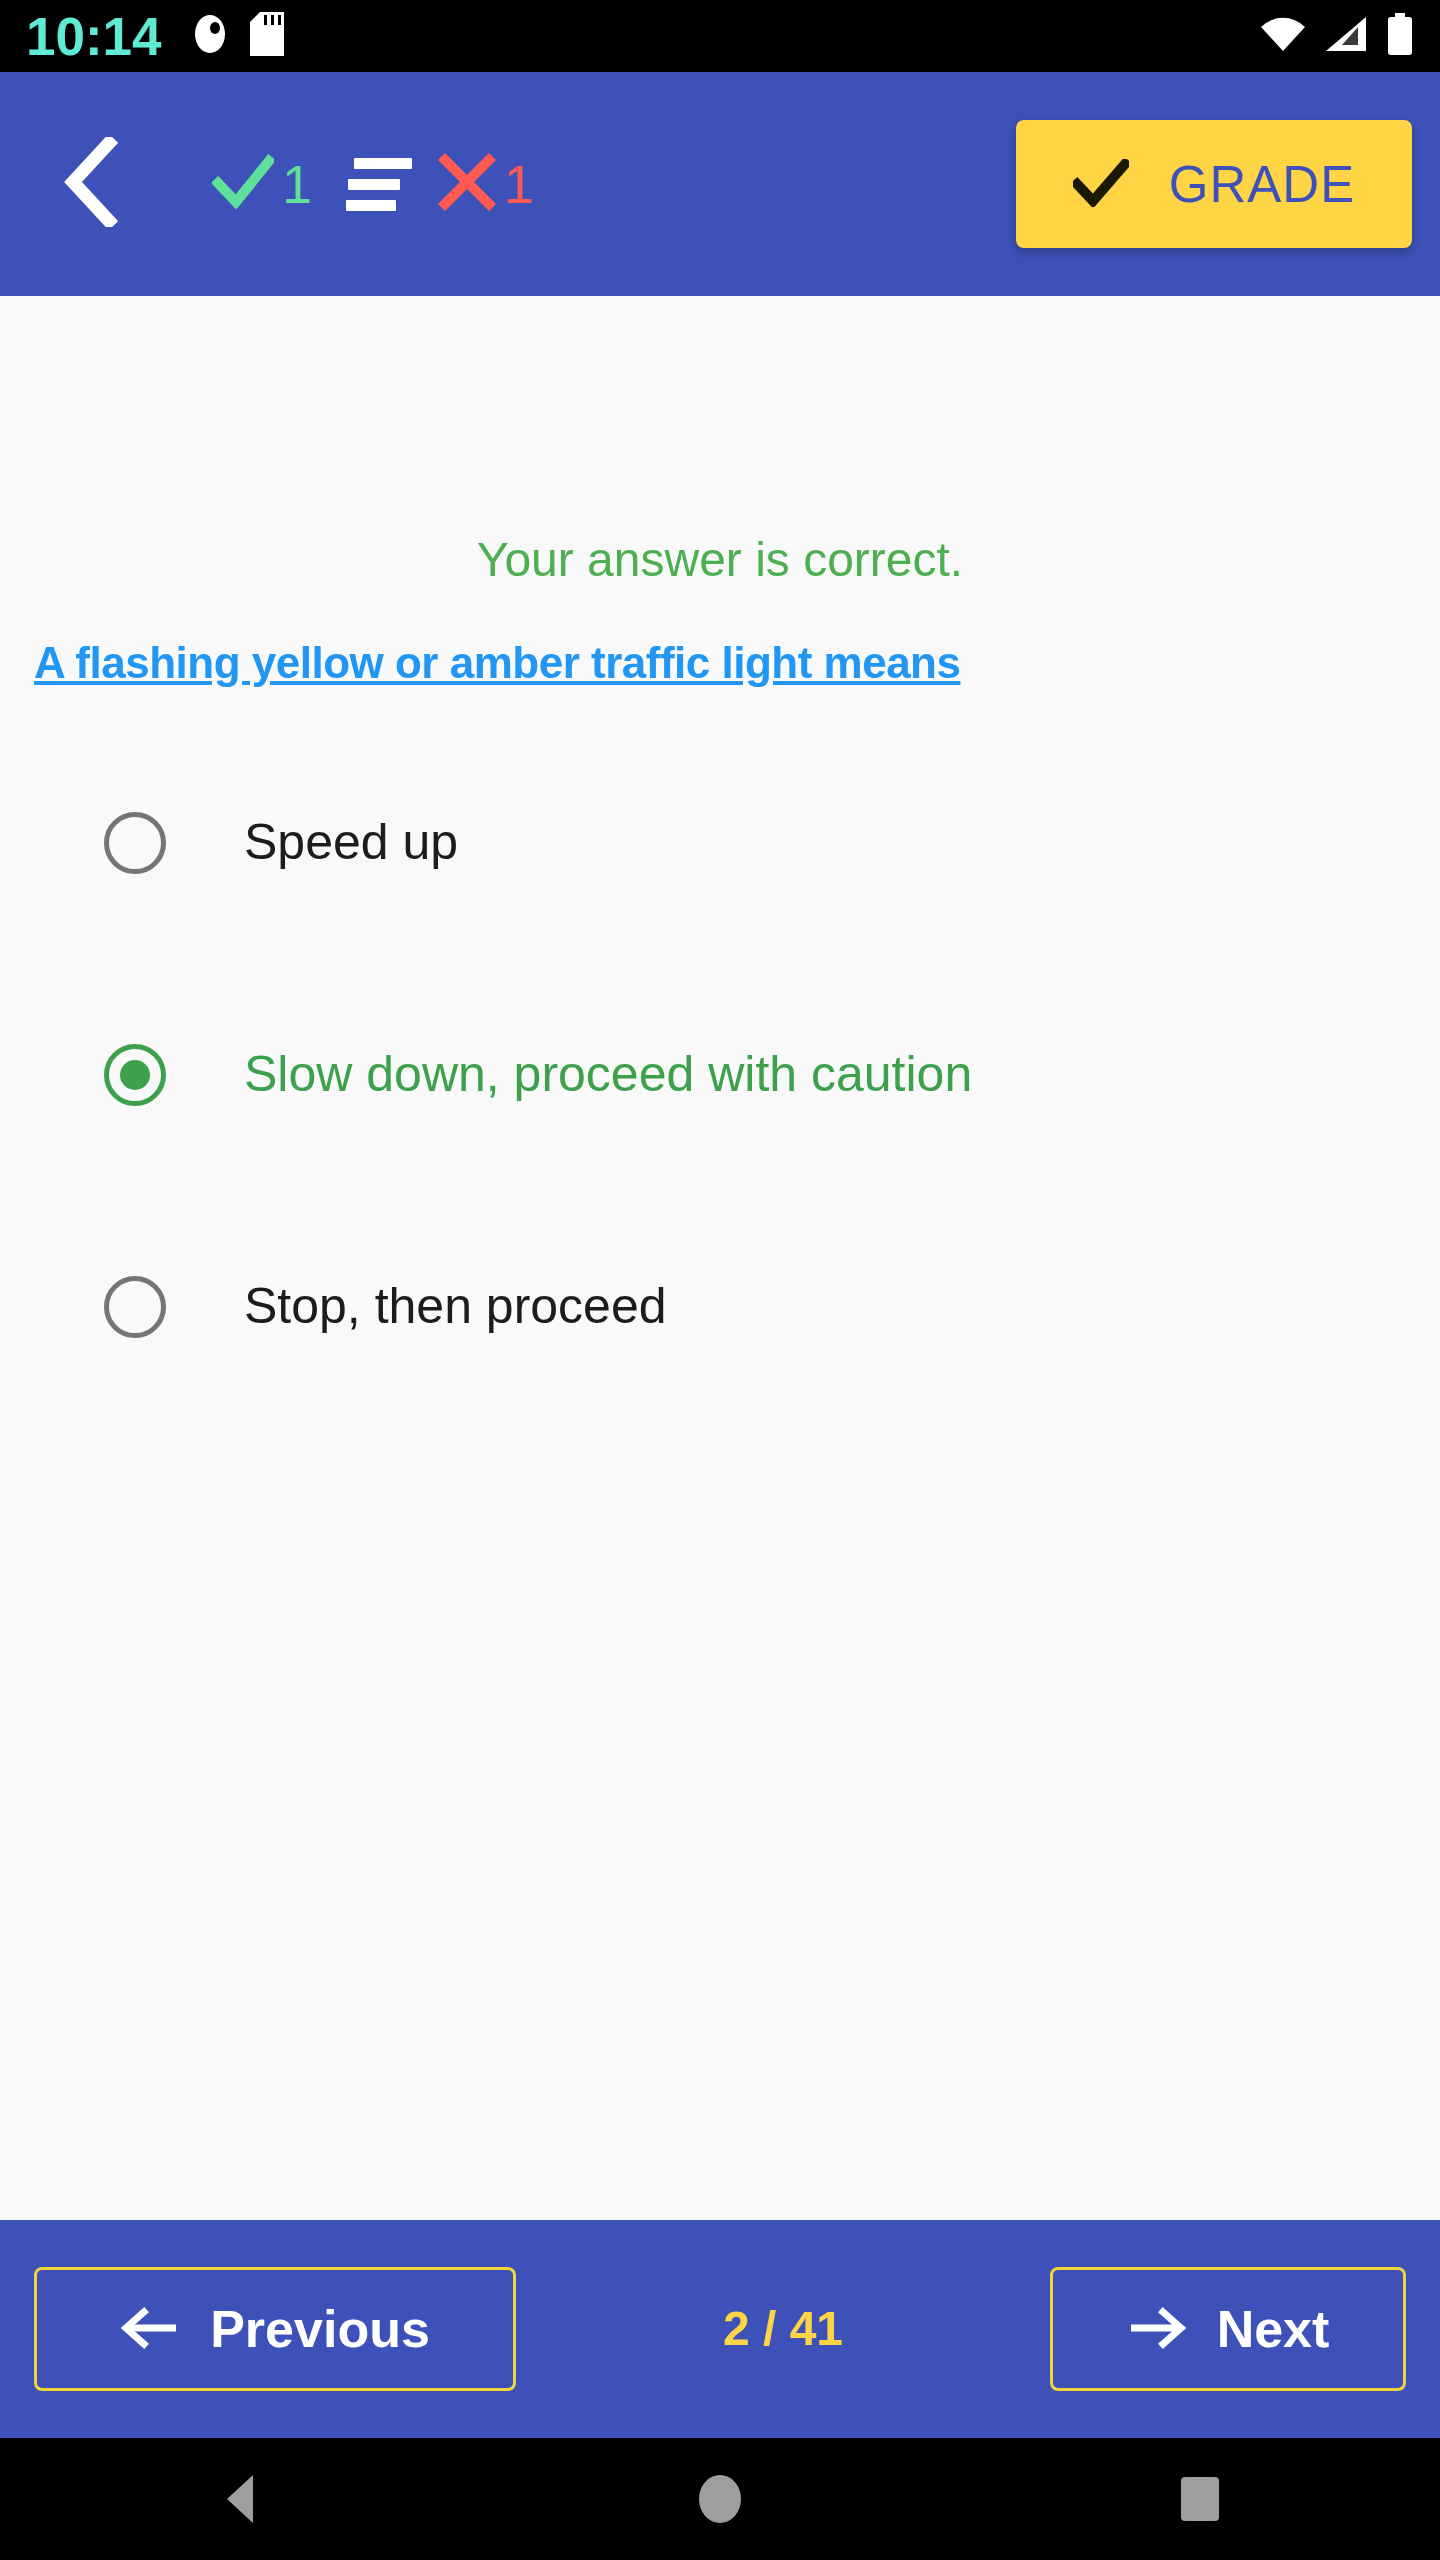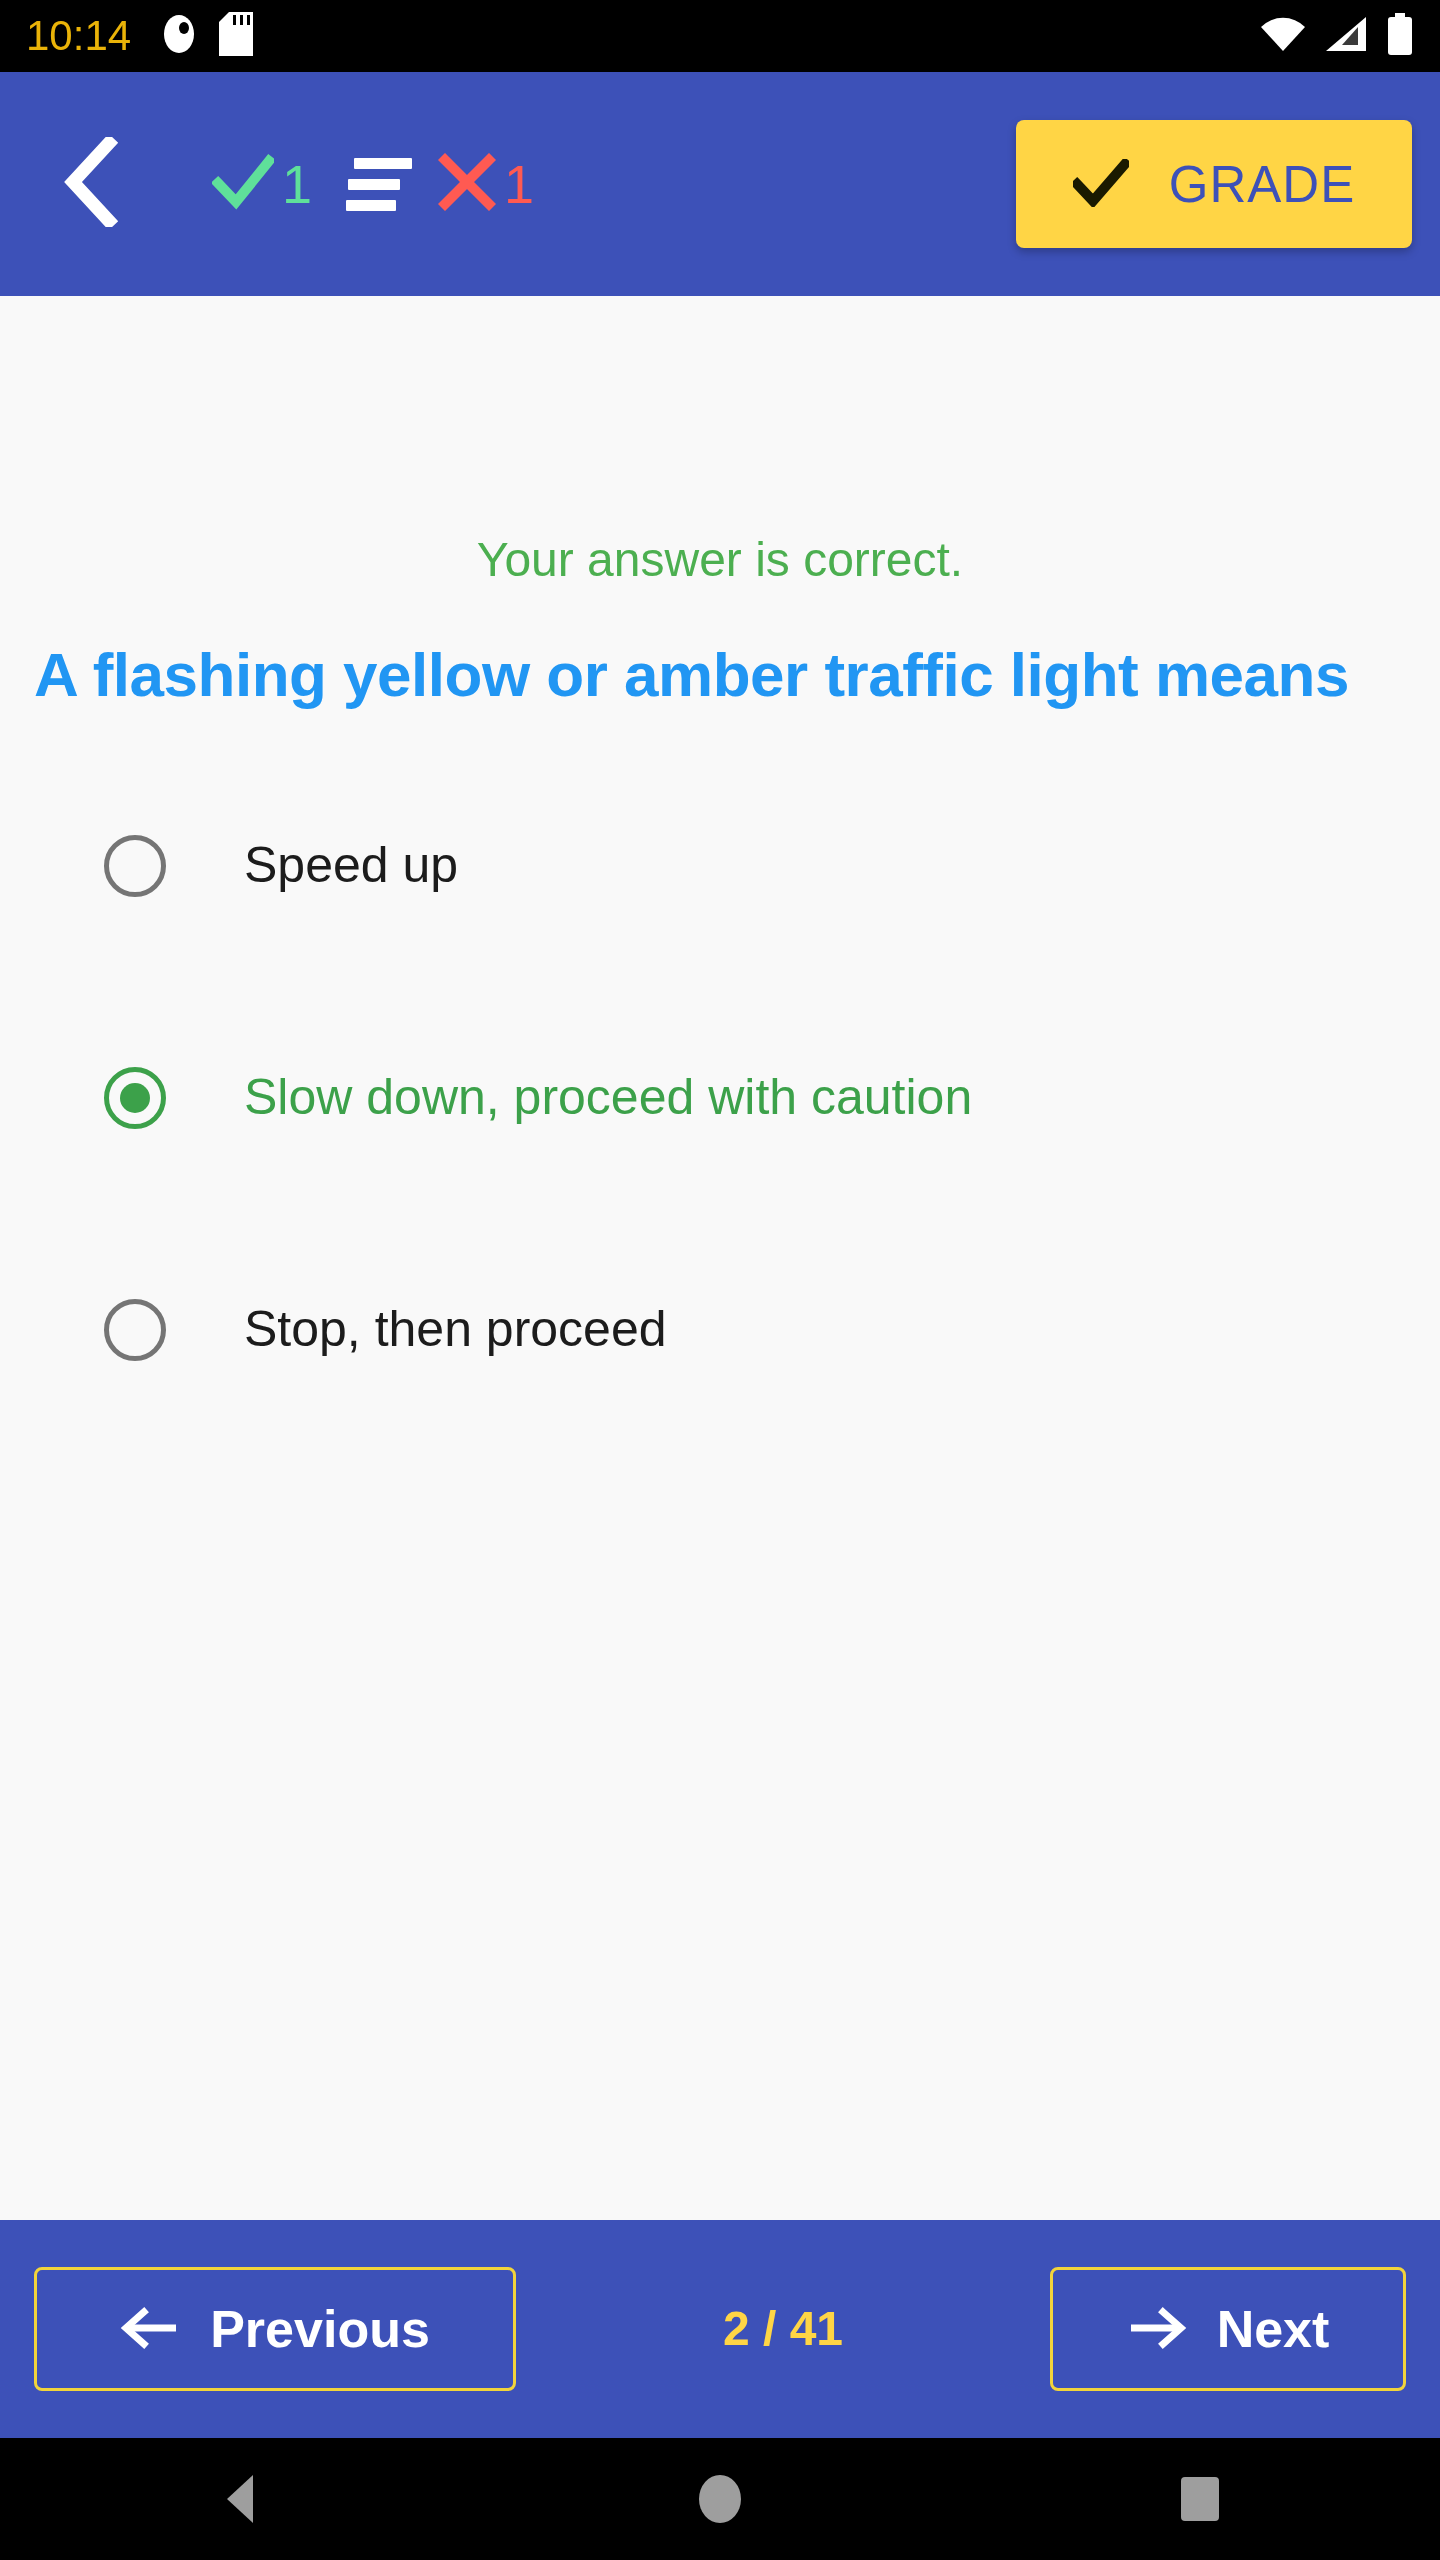--- a/index.html
+++ b/index.html
@@ -18,23 +18,23 @@
 
   
   .status-bar {
     height:72px;
     background:#000;
     display:flex; align-items:center;
     padding:0 26px;
     flex:0 0 auto;
   }
   .status-time {
-    color:#eab308;
-    font-size:42px;
-    font-weight:400;
+    color:#5eead4;
+    font-size:53px;
+    font-weight:700;
     letter-spacing:0px;
     line-height:1;
   }
   .status-left-icons { display:flex; align-items:center; gap:22px; margin-left:30px; }
   .status-right { margin-left:auto; display:flex; align-items:center; gap:18px; }
 
   
   .app-bar {
     height:224px;
     background:#3D51B8;
@@ -99,24 +99,25 @@
     margin-top:222px;
     text-align:center;
     color:#4CAF50;
     font-size:48px;
     font-weight:400;
     line-height:1.1;
   }
   .question {
     margin-top:48px;
     color:#2196F3;
-    font-size:62px;
+    font-size:44px;
     font-weight:bold;
     line-height:1.28;
     letter-spacing:-0.5px;
+    text-decoration:underline;
   }
   .options { margin-top:96px; }
   .option-row {
     display:flex; align-items:center;
     min-height:112px;
     margin-bottom:120px;
     cursor:pointer;
   }
   .option-row:last-child{ margin-bottom:0; }
   .radio {

